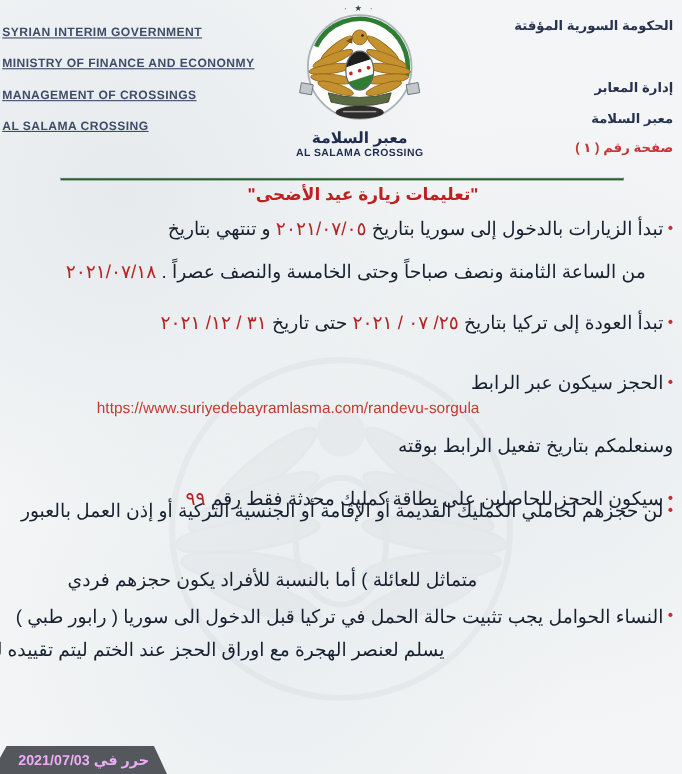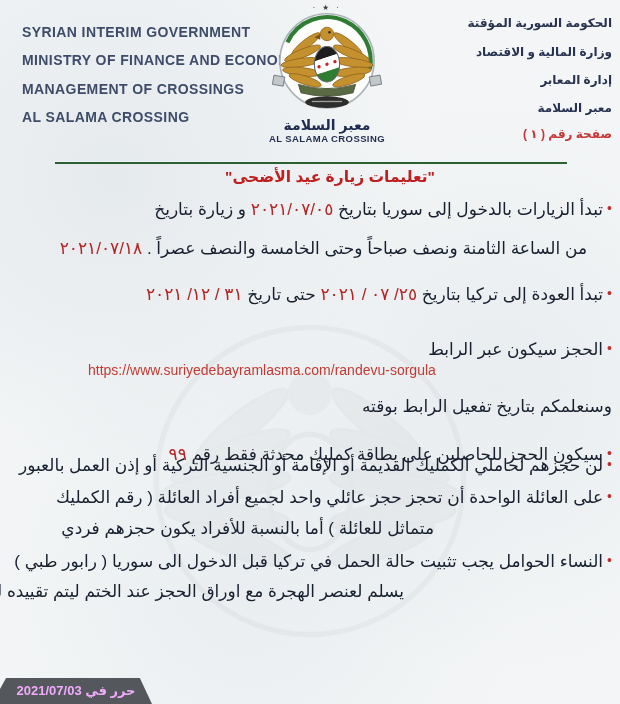--- a/index.html
+++ b/index.html
@@ -6,22 +6,22 @@
   body { width:620px; height:704px; }
   #canvas{
     position:relative; width:620px; height:704px; overflow:hidden;
     font-family:"Liberation Sans","DejaVu Sans",sans-serif;
     background-color:#f3f5f6;
     background-image:
       radial-gradient(circle at 18% 25%, rgba(198,208,215,.30), transparent 42%),
       radial-gradient(circle at 80% 55%, rgba(198,208,215,.22), transparent 45%),
       radial-gradient(circle at 40% 82%, rgba(198,208,215,.20), transparent 40%);
   }
-  .en-line{ position:absolute; left:22px; font-size:14px; font-weight:bold;
-    color:#3e4c69; letter-spacing:.4px; white-space:nowrap; }
+  .en-line{ position:absolute; left:2px; font-size:11px; font-weight:bold;
+    color:#3e4c69; letter-spacing:.4px; white-space:nowrap;text-decoration:underline; }
   .ar-line{ position:absolute; right:8px; font-size:12px; font-weight:bold;
     color:#273350; white-space:nowrap; }
   .pageno{ color:#c53636; }
   .logo-wrap{ position:absolute; left:252px; top:2px; width:150px; text-align:center; }
   .logo-wrap svg{ display:block; margin:0 auto; }
   .logo-cap-ar{ font-size:14px; font-weight:bold; color:#1f2c4d; margin-top:4px;
     direction:rtl; }
   .logo-cap-en{ font-size:9.5px; font-weight:bold; color:#1f2c4d; letter-spacing:.4px; }
   .divider{ position:absolute; left:55px; top:161px; width:512px; height:3px;
     background:#2c5f31; border-top:1px solid #eef3f4; }
@@ -44,21 +44,20 @@
 <body>
 
 <div id="canvas">
 
   <div class="en-line" style="top:24px">SYRIAN INTERIM GOVERNMENT</div>
   <div class="en-line" style="top:52px">MINISTRY OF FINANCE AND ECONONMY</div>
   <div class="en-line" style="top:81px">MANAGEMENT OF CROSSINGS</div>
   <div class="en-line" style="top:109px">AL SALAMA CROSSING</div>
 
   <div class="ar-line" style="top:16px">الحكومة السورية المؤقتة</div>
-  <div class="ar-line" style="top:45px">وزارة المالية و الاقتصاد</div>
   <div class="ar-line" style="top:73px">إدارة المعابر</div>
   <div class="ar-line" style="top:101px">معبر السلامة</div>
   <div class="ar-line pageno" style="top:127px">صفحة رقم ( ١ )</div>
 
   <div class="logo-wrap">
     <svg width="118" height="111" viewBox="0 0 140 132">
       <text x="70" y="10" text-anchor="middle" font-size="9" fill="#3a3a3a" style="letter-spacing:3px">· ★ ·</text>
       <circle cx="70" cy="70" r="56" fill="#fdfdfc" stroke="#aab3ba" stroke-width="2"></circle>
       <circle cx="70" cy="70" r="52" fill="none" stroke="#2f7d33" stroke-width="5" stroke-dasharray="150 177" transform="rotate(-155 70 70)"></circle>
       <g fill="#c5912f" stroke="#96691c" stroke-width="1">
@@ -117,21 +116,21 @@
       </g>
       <circle cx="70" cy="38" r="8" fill="#8a8f96"></circle>
       <ellipse cx="70" cy="74" rx="15" ry="21" fill="none" stroke="#6b7480" stroke-width="2"></ellipse>
     </svg>
   </div>
 
   <div class="divider"></div>
   <div class="doc-title">"تعليمات زيارة عيد الأضحى"</div>
 
   <div class="line" style="top:199px;right:8px">
-    <span class="bullet">•</span><span>تبدأ الزيارات بالدخول إلى سوريا بتاريخ  </span><span class="red">٢٠٢١/٠٧/٠٥</span><span>  و زيارة  بتاريخ</span>
+    <span class="bullet">•</span><span>تبدأ الزيارات بالدخول إلى سوريا بتاريخ  </span><span class="red">٢٠٢١/٠٧/٠٥</span><span>  و تنتهي  بتاريخ</span>
   </div>
 
   <div class="line" style="top:238px;right:33px">
     <span>من الساعة الثامنة ونصف صباحاً وحتى الخامسة والنصف عصراً . </span><span class="red">٢٠٢١/٠٧/١٨</span>
   </div>
 
   <div class="line" style="top:284px;right:8px">
     <span class="bullet">•</span><span>تبدأ العودة إلى تركيا بتاريخ  </span><span class="red">٢٥/ ٠٧ / ٢٠٢١</span><span> حتى تاريخ </span><span class="red">٣١ / ١٢/ ٢٠٢١</span>
   </div>
 
@@ -144,23 +143,20 @@
   </div>
 
   <div class="line" style="top:444px;right:8px">
     <span class="bullet">•</span><span>سيكون الحجز للحاصلين على بطاقة كمليك محدثة فقط رقم </span><span class="red">٩٩</span>
   </div>
 
   <div class="line" style="top:455px;right:8px">
     <span class="bullet">•</span><span>لن حجزهم لحاملي الكمليك القديمة أو  الإقامة أو الجنسية التركية أو إذن العمل بالعبور</span>
   </div>
 
-  <div class="line" style="top:487px;right:8px">
-    <span class="bullet">•</span><span>على العائلة الواحدة أن تحجز حجز عائلي واحد لجميع أفراد العائلة ( رقم الكمليك</span>
-  </div>
   <div class="line" style="top:518px;right:186px">
     <span>متماثل للعائلة ) أما بالنسبة للأفراد يكون حجزهم فردي</span>
   </div>
 
   <div class="line" style="top:551px;right:8px">
     <span class="bullet">•</span><span>النساء الحوامل يجب تثبيت حالة الحمل في تركيا قبل الدخول الى سوريا ( رابور طبي )</span>
   </div>
   <div class="line" style="top:581px;right:216px">
     <span>يسلم لعنصر الهجرة مع اوراق الحجز عند الختم ليتم تقييده لديهم</span>
   </div>

